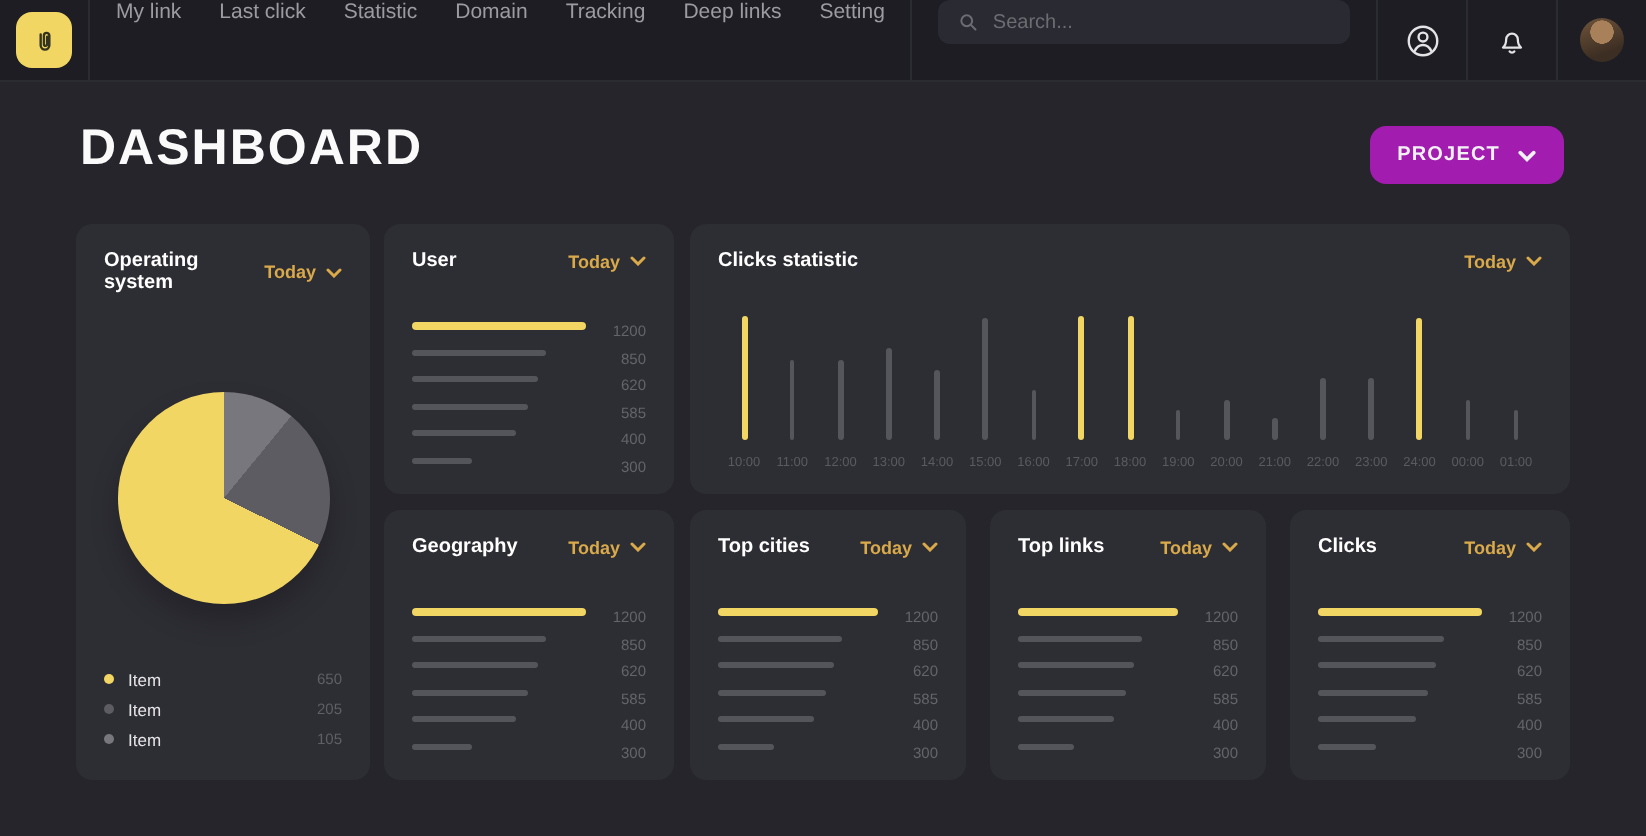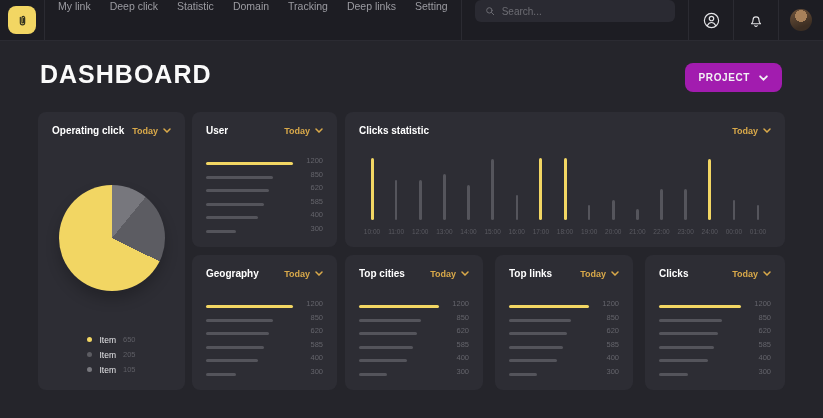--- a/index.html
+++ b/index.html
@@ -46,37 +46,37 @@
     cursor:pointer; }
   
   .card { position:absolute; background:#2D2D34; border-radius:8px; padding:13px 14px;
     display:flex; flex-direction:column; }
   .card-head { display:flex; justify-content:space-between; align-items:center; }
   .card-title { font-size:10px; font-weight:700; color:#FFFFFF; }
   .period { display:flex; align-items:center; gap:5px; font-size:9px; font-weight:700;
     color:#D9A94A; cursor:pointer; }
   
   .bar-list { margin-top:25px; display:flex; flex-direction:column; gap:9.5px; }
-  .bar-row { display:flex; align-items:flex-end; height:4px; }
+  .bar-row { display:flex; align-items:flex-start; height:4px; }
   .bar-track { flex:1; }
   .bar { height:3px; border-radius:2px; background:#54545B; }
   .bar.hl { background:#F2D663; height:3.5px; }
   .bar-val { width:30px; text-align:right; font-size:7.5px; color:#64646B; }
   
   .vchart { position:absolute; left:15px; right:15px; top:46px;
     display:flex; justify-content:space-between; }
   .vcol { display:flex; flex-direction:column; align-items:center; width:24px; }
   .vbar-area { height:62px; display:flex; align-items:flex-end; }
   .vbar { width:2.5px; border-radius:2px; background:#55555C; }
   .vbar.hl { background:#F2D663; width:3px; }
   .vlbl { margin-top:8px; font-size:6.5px; color:#5A5A61; white-space:nowrap; }
   
   .pie { width:106px; height:106px; border-radius:50%; margin:49px auto 0;
     box-shadow:0 8px 14px rgba(0,0,0,.22); }
-  .legend { margin-top:auto; display:flex; flex-direction:column;align-items:center; }
+  .legend { margin-top:auto; display:flex; flex-direction:column; }
   .legend-row { display:flex; align-items:center; gap:7px; height:15px; }
   .dot { width:5px; height:5px; border-radius:50%; }
   .legend-label { font-size:8.5px; color:#E6E6E9; }
   .legend-val { margin-left:auto; font-size:7.5px; color:#5F5F66; }
   svg { display:block; }
 </style>
 </head>
 <body>
 
 <div class="nav">
@@ -84,21 +84,21 @@
     <div class="logo">
       <span>
         <svg width="13" height="13" viewBox="0 0 24 24" fill="none" stroke="#33331F" stroke-width="2.2" stroke-linecap="round">
           <path d="M8 6v10a4 4 0 0 0 8 0V7a2.5 2.5 0 0 0-5 0v8a1.5 1.5 0 0 0 3 0V8"></path>
         </svg>
       </span>
     </div>
   </div>
   <div class="nav-menu">
     <span class="nav-item">My link</span>
-    <span class="nav-item">Deep click</span>
+    <span class="nav-item">Last click</span>
     <span class="nav-item">Statistic</span>
     <span class="nav-item">Domain</span>
     <span class="nav-item">Tracking</span>
     <span class="nav-item">Deep links</span>
     <span class="nav-item">Setting</span>
   </div>
   <div class="nav-search-sec">
     <div class="search-pill">
       <span>
         <svg width="10" height="10" viewBox="0 0 24 24" fill="none" stroke="#6C6C73" stroke-width="2.4" stroke-linecap="round">
@@ -136,21 +136,21 @@
   <span>PROJECT</span>
   <span>
     <svg width="9" height="6" viewBox="0 0 8 5" fill="none" stroke="currentColor" stroke-width="1.6" stroke-linecap="round">
         <path d="M1 1l3 3 3-3"></path>
       </svg>
   </span>
 </div>
 
 <div class="card" style="left:38px;top:112px;width:147px;height:278px">
   <div class="card-head">
-    <span class="card-title">Operating click</span>
+    <span class="card-title">Operating system</span>
     <span class="period">
       <span>Today</span>
       <span>
           <svg width="8" height="5" viewBox="0 0 8 5" fill="none" stroke="currentColor" stroke-width="1.5" stroke-linecap="round">
             <path d="M1 1l3 3 3-3"></path>
           </svg>
         </span>
     </span>
   </div>
   <div style="display:flex;flex-direction:column;flex:1;">

